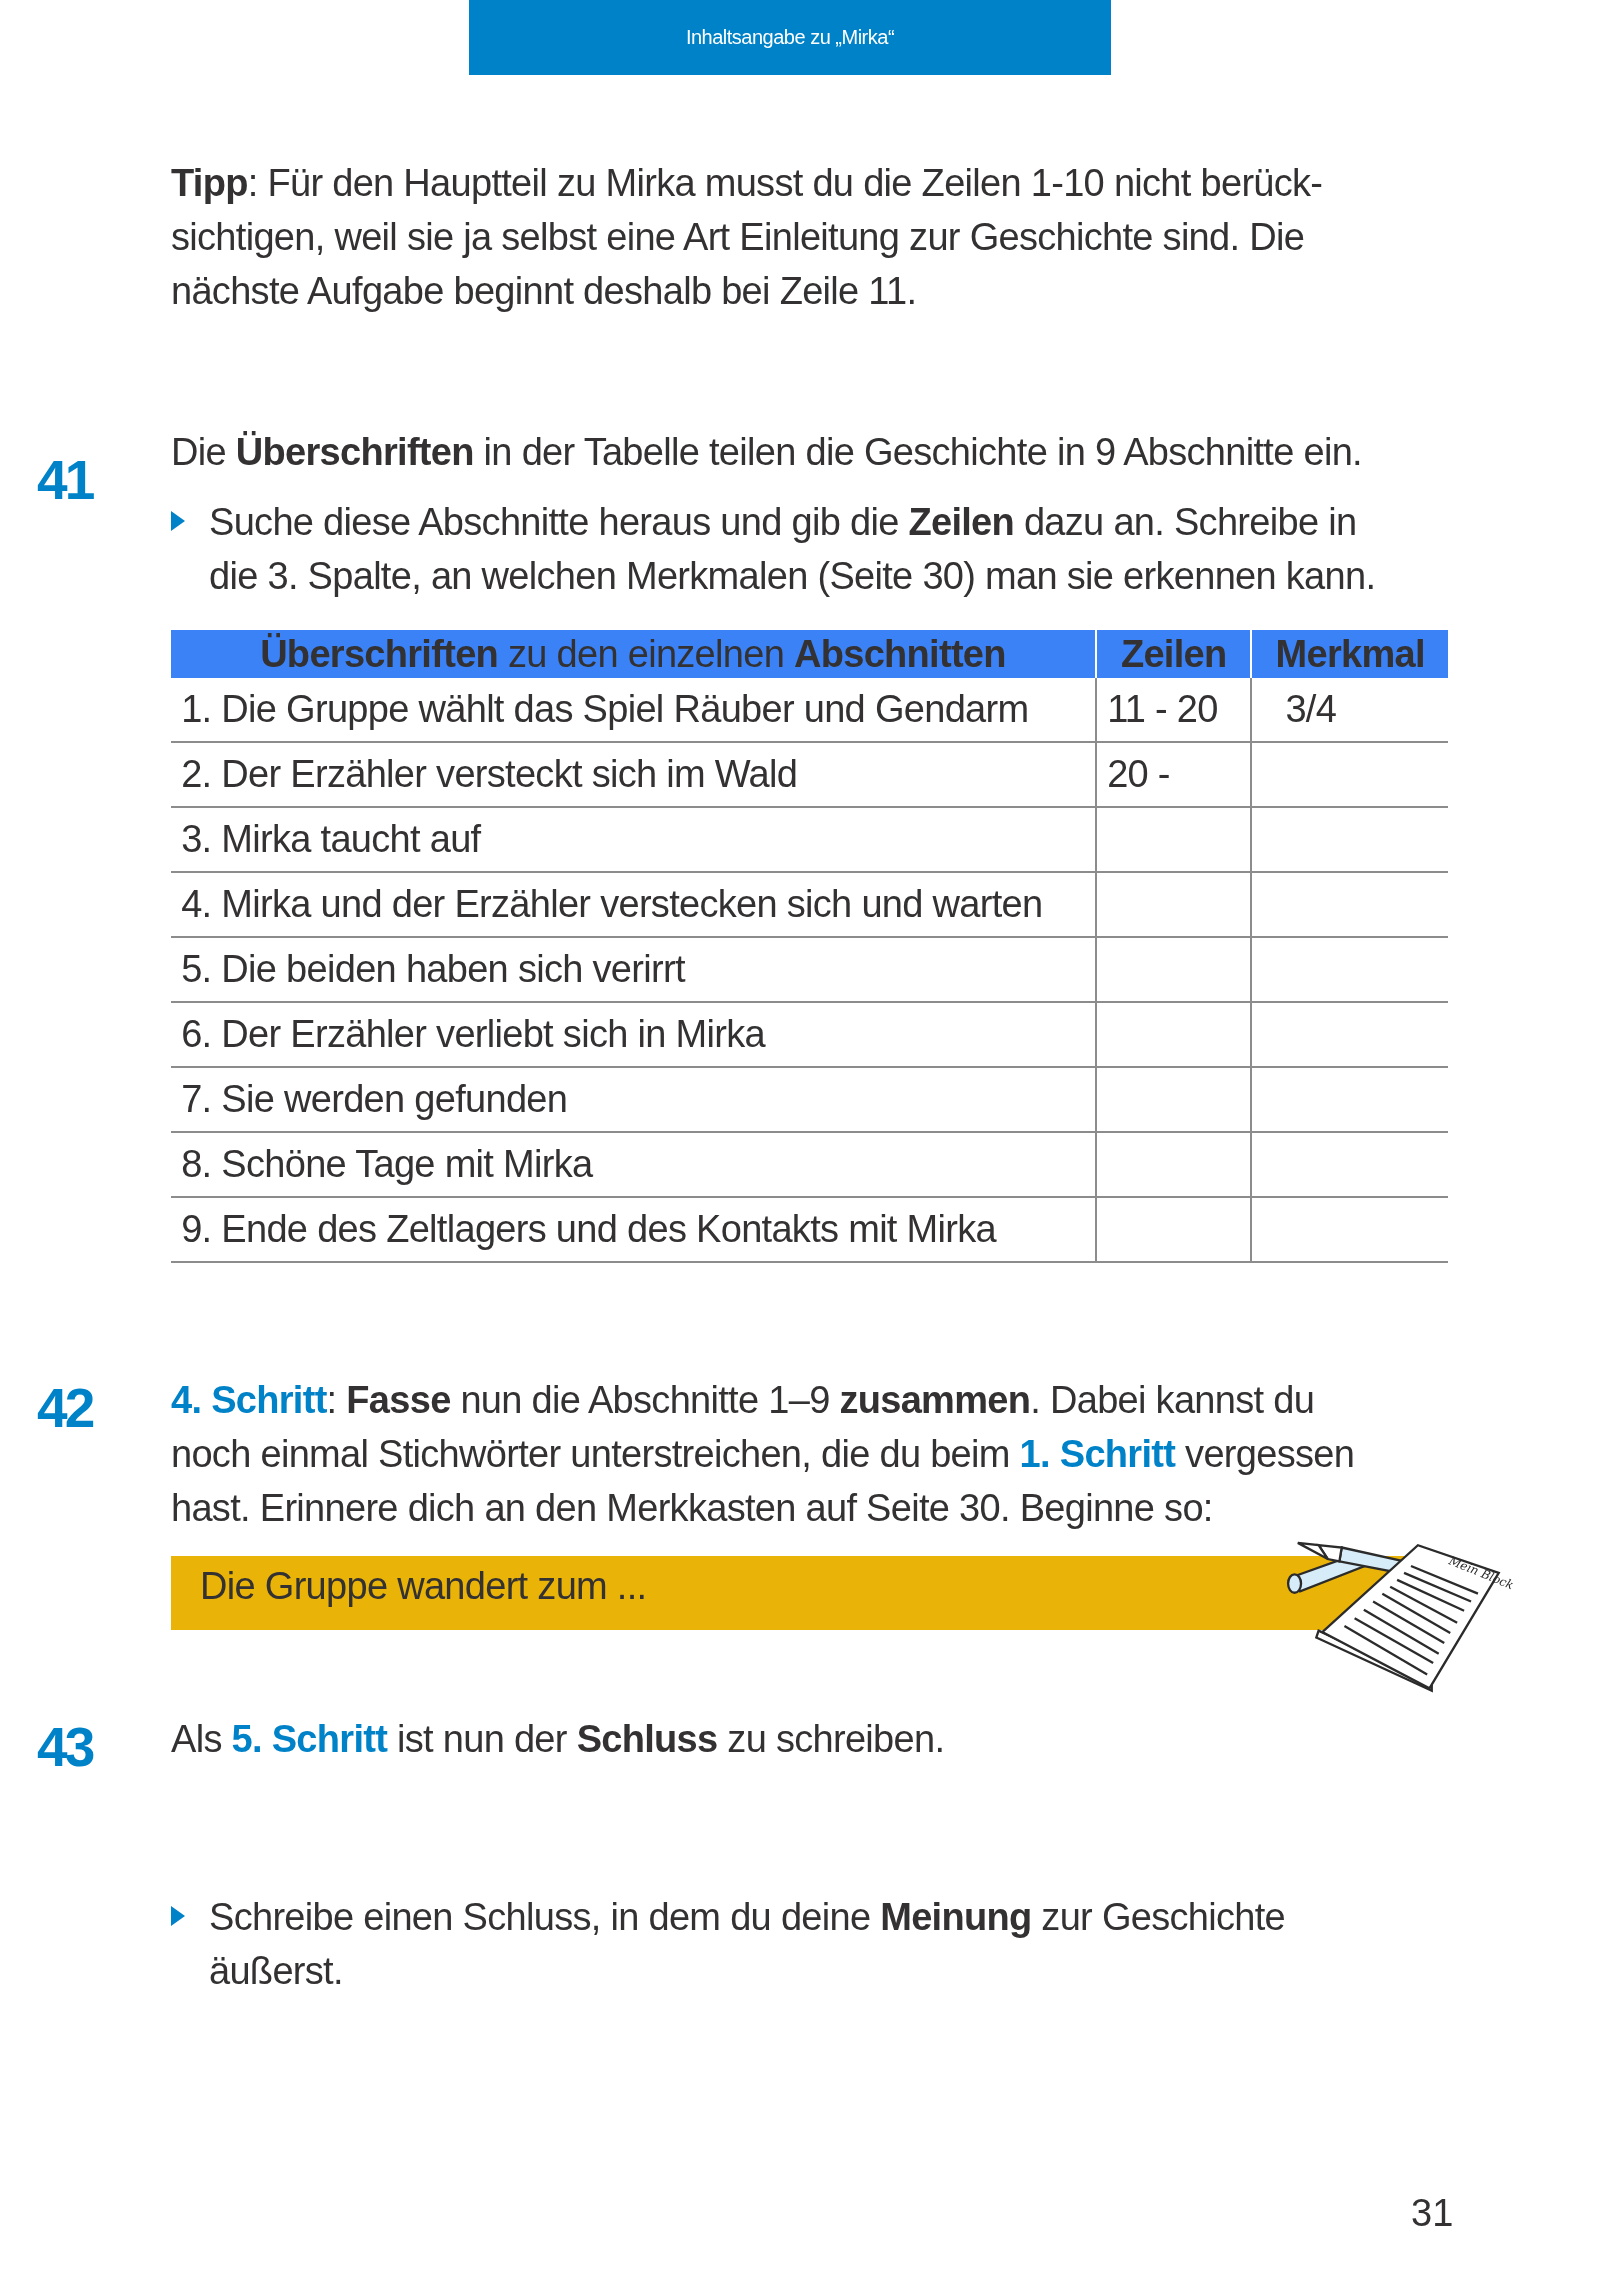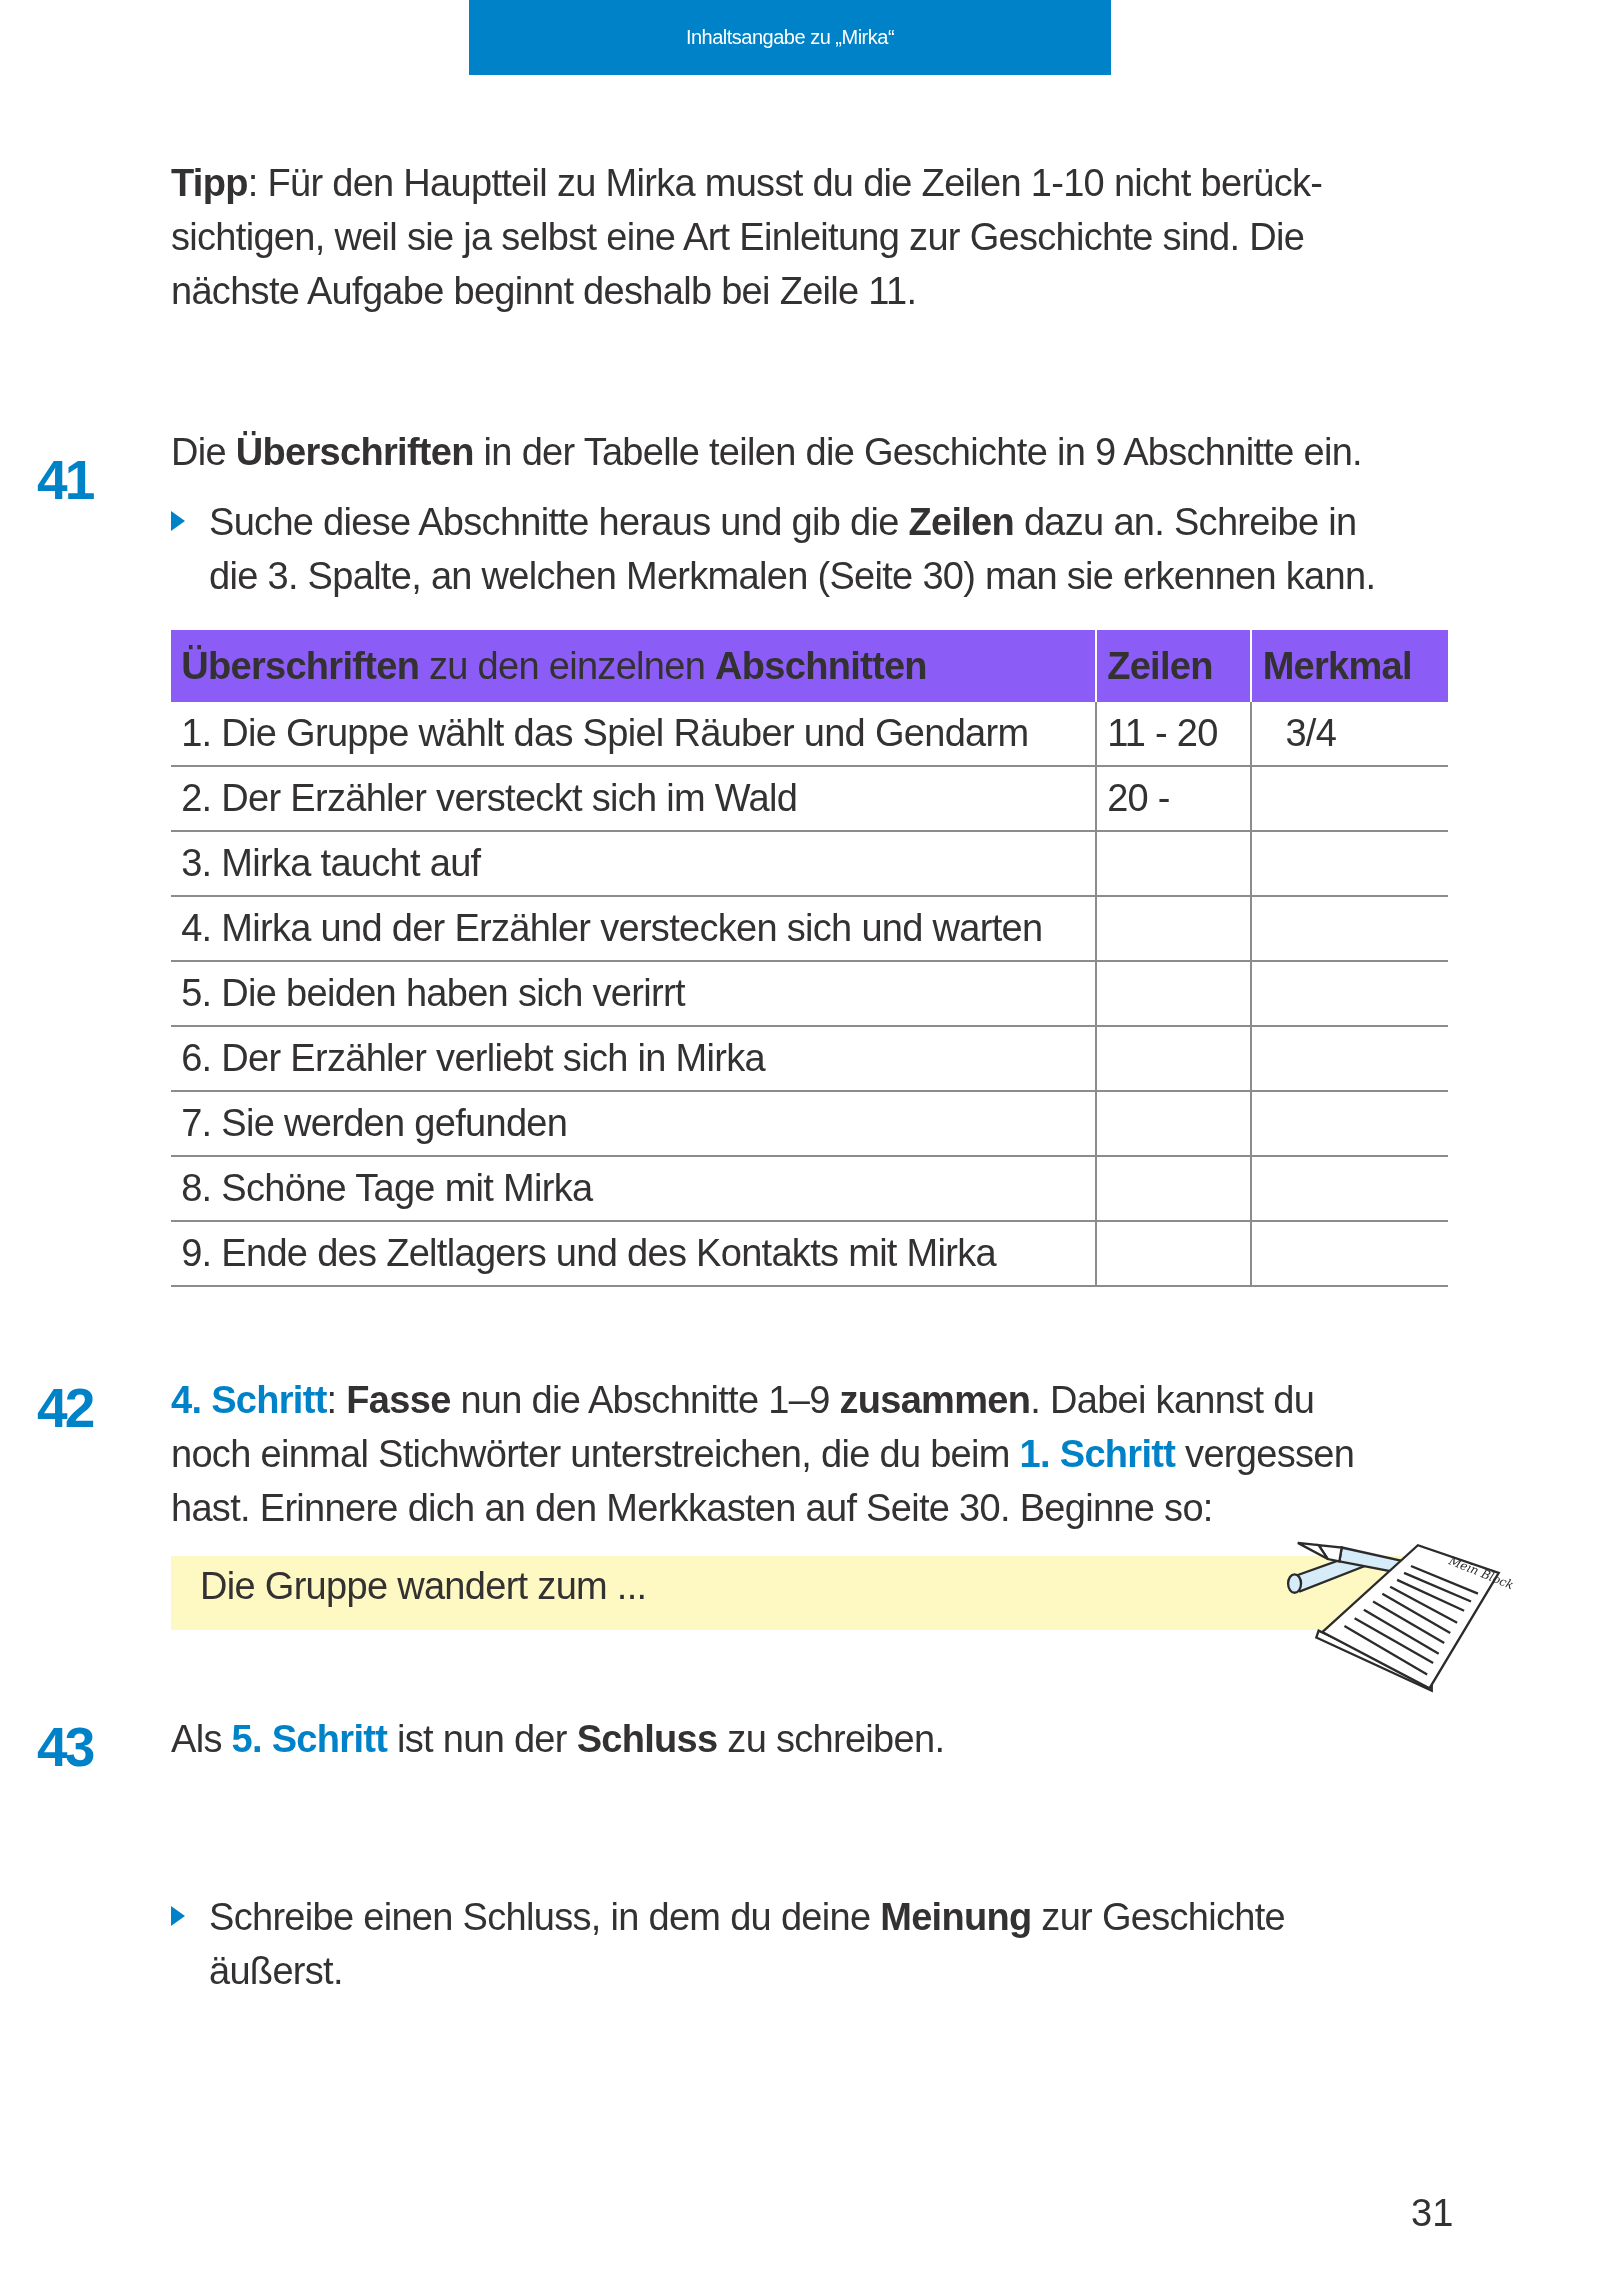--- a/index.html
+++ b/index.html
@@ -12,29 +12,29 @@
   .tasknum { position:absolute; left:37px; font-weight:bold; color:#0082c8;
              font-size:55px; letter-spacing:-2.8px; line-height:1; }
   b { font-weight:bold; }
   .blue { color:#0082c8; font-weight:bold;margin-top:16px; }
   .bullet { position:relative; padding-left:38px; }
   .bullet .tri { position:absolute; left:0; top:15.7px; width:0; height:0;
                  border-top:10.2px solid transparent; border-bottom:10.2px solid transparent;
                  border-left:14px solid #0082c8; }
   table.sections { position:absolute; left:171px; top:630px; width:1277px;
                    border-collapse:collapse; font-size:38px; letter-spacing:-0.7px; }
-  table.sections th { background:#8b5cf6; height:72px; text-align:left; padding:0 10.2px;
+  table.sections th { background:#3b82f6; height:48px; text-align:center; padding:0 10.2px;
                       font-weight:normal; border-right:2.3px solid #ffffff; }
   table.sections th:last-child { border-right:none; }
   table.sections td { height:63px; padding:0 10.2px; border-bottom:2.8px solid #8c8c8c;
                       border-right:2.3px solid #8c8c8c; vertical-align:middle; }
   table.sections td:last-child { border-right:none; }
   .col1 { width:925px; } .col2 { width:134px; } .col3 { width:176px; }
   .startbox { position:absolute; left:171px; top:1556px; width:1282px; height:74px;
-              background:#fef9c3; }
+              background:#eab308; }
   .startbox span { position:absolute; left:29px; top:9.3px; font-size:38px; letter-spacing:-0.7px; }
   .notepad { position:absolute; left:1272px; top:1499px; width:241px; height:194px; }
   .pagenum { position:absolute; left:1411px; top:2192px; font-size:38px; }
 </style>
 </head>
 <body>
 
 <div class="banner">
   <span>Inhaltsangabe zu „Mirka“</span>
 </div>

